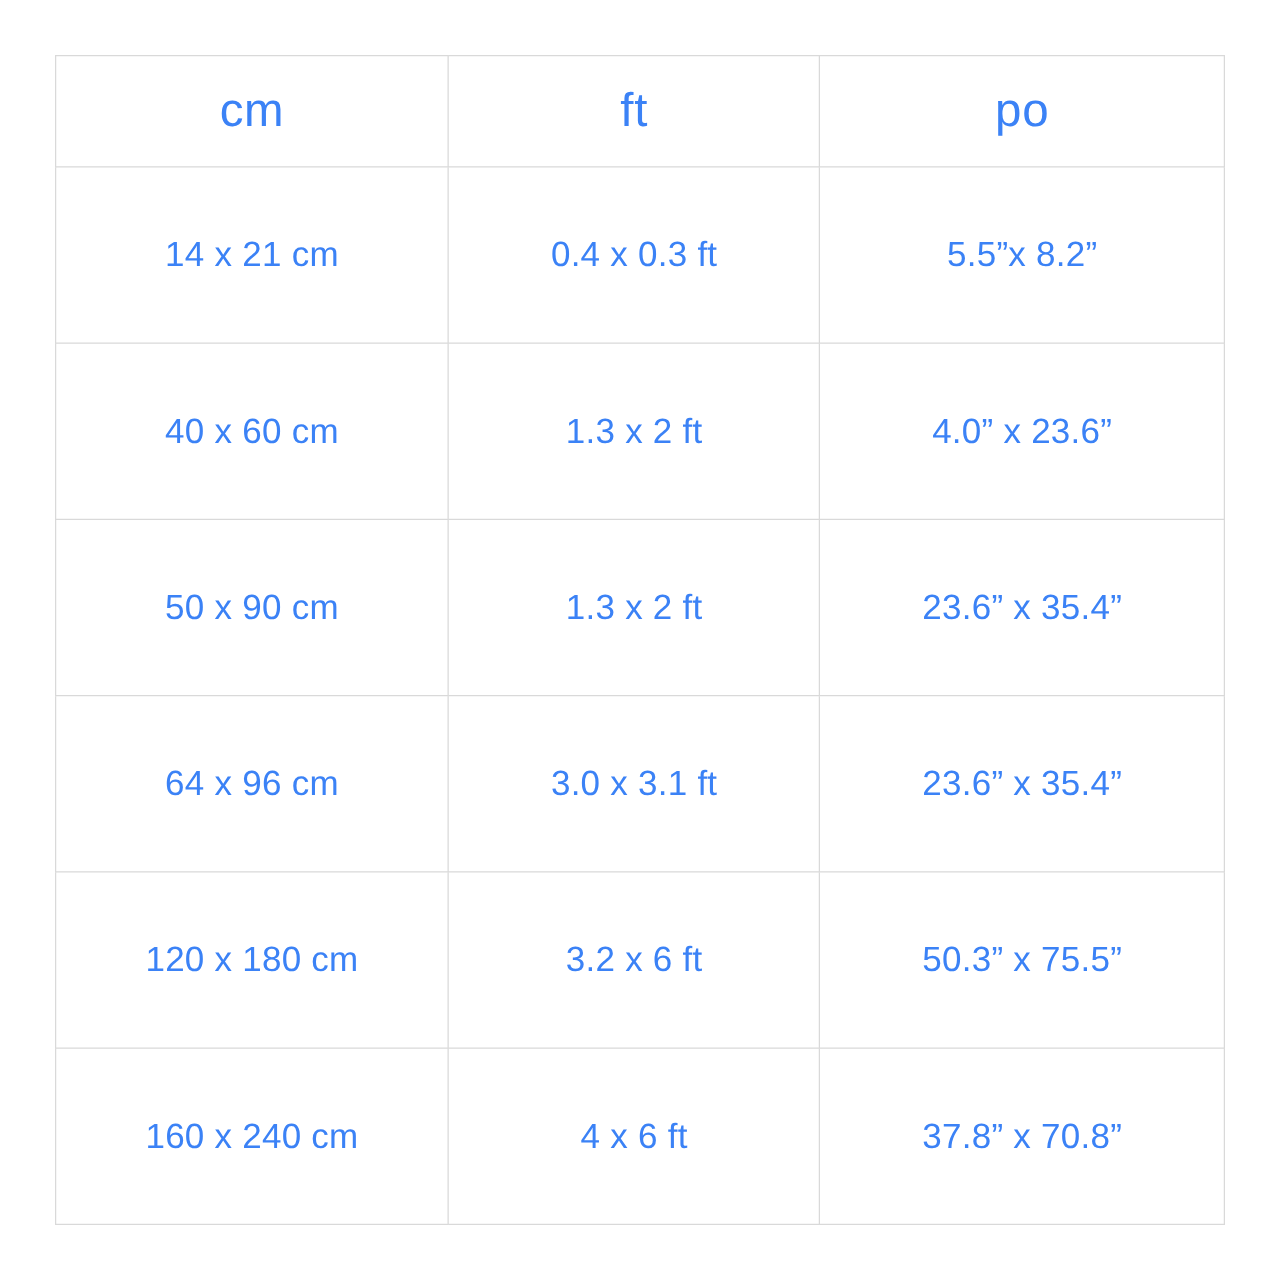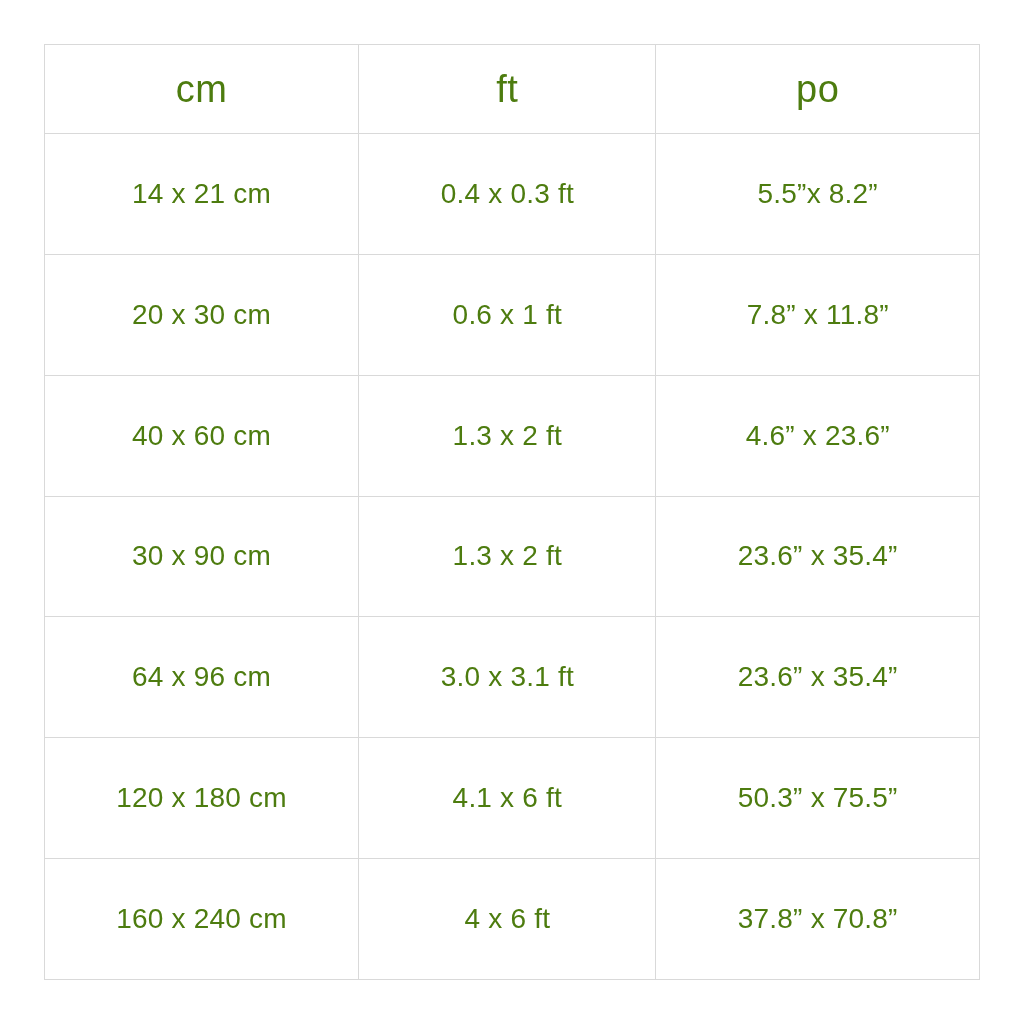--- a/index.html
+++ b/index.html
@@ -37,21 +37,21 @@
   table.size-table col.c2 { width: 31.8%; }
   table.size-table col.c3 { width: 34.6%; }
 
   table.size-table th,
   table.size-table td {
     border: 1px solid #d9d9d9;
     text-align: center;
     vertical-align: middle;
     padding: 0;
     font-weight: 400;
-    color: #4d7c0f;
+    color: #3b82f6;
     white-space: nowrap;
   }
   table.size-table thead th {
     height: 88px;
     font-size: 38px;
     letter-spacing: 0.5px;
   }
   table.size-table tbody td {
     height: 84.5px;
     font-size: 28px;
@@ -80,42 +80,37 @@
           <th>po</th>
         </tr>
       </thead>
       <tbody>
         <tr>
           <td>14 x 21 cm</td>
           <td>0.4 x 0.3 ft</td>
           <td>5.5”x 8.2”</td>
         </tr>
         <tr>
-          <td>20 x 30 cm</td>
-          <td>0.6 x 1 ft</td>
-          <td>7.8” x 11.8”</td>
+          <td>40 x 60 cm</td>
+          <td>1.3 x 2 ft</td>
+          <td>4.0” x 23.6”</td>
         </tr>
         <tr>
-          <td>40 x 60 cm</td>
-          <td>1.3 x 2 ft</td>
-          <td>4.6” x 23.6”</td>
-        </tr>
-        <tr>
-          <td>30 x 90 cm</td>
+          <td>50 x 90 cm</td>
           <td>1.3 x 2 ft</td>
           <td>23.6” x 35.4”</td>
         </tr>
         <tr>
           <td>64 x 96 cm</td>
           <td>3.0 x 3.1 ft</td>
           <td>23.6” x 35.4”</td>
         </tr>
         <tr>
           <td>120 x 180 cm</td>
-          <td>4.1 x 6 ft</td>
+          <td>3.2 x 6 ft</td>
           <td>50.3” x 75.5”</td>
         </tr>
         <tr>
           <td>160 x 240 cm</td>
           <td>4 x 6 ft</td>
           <td>37.8” x 70.8”</td>
         </tr>
       </tbody>
     </table>
   </div>

